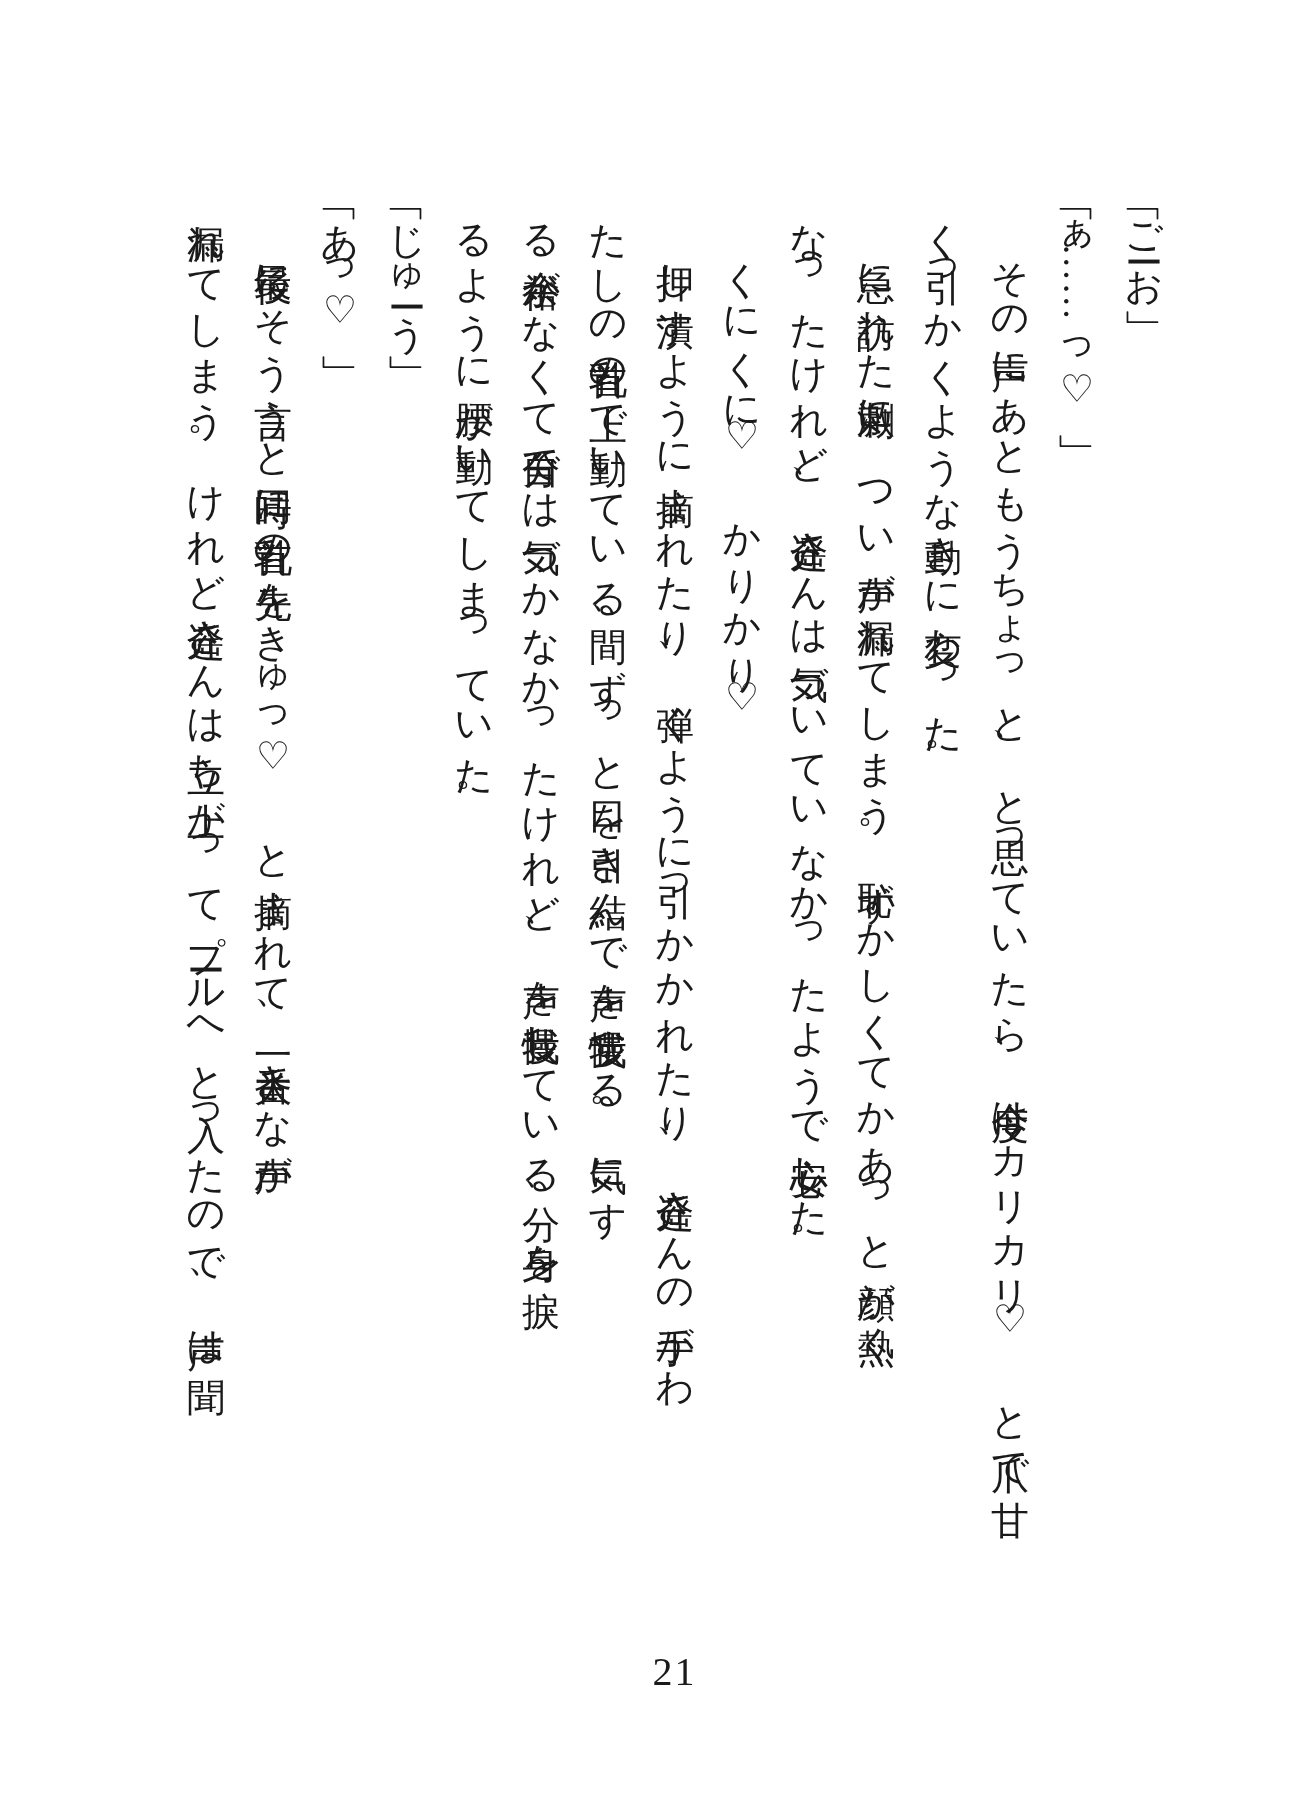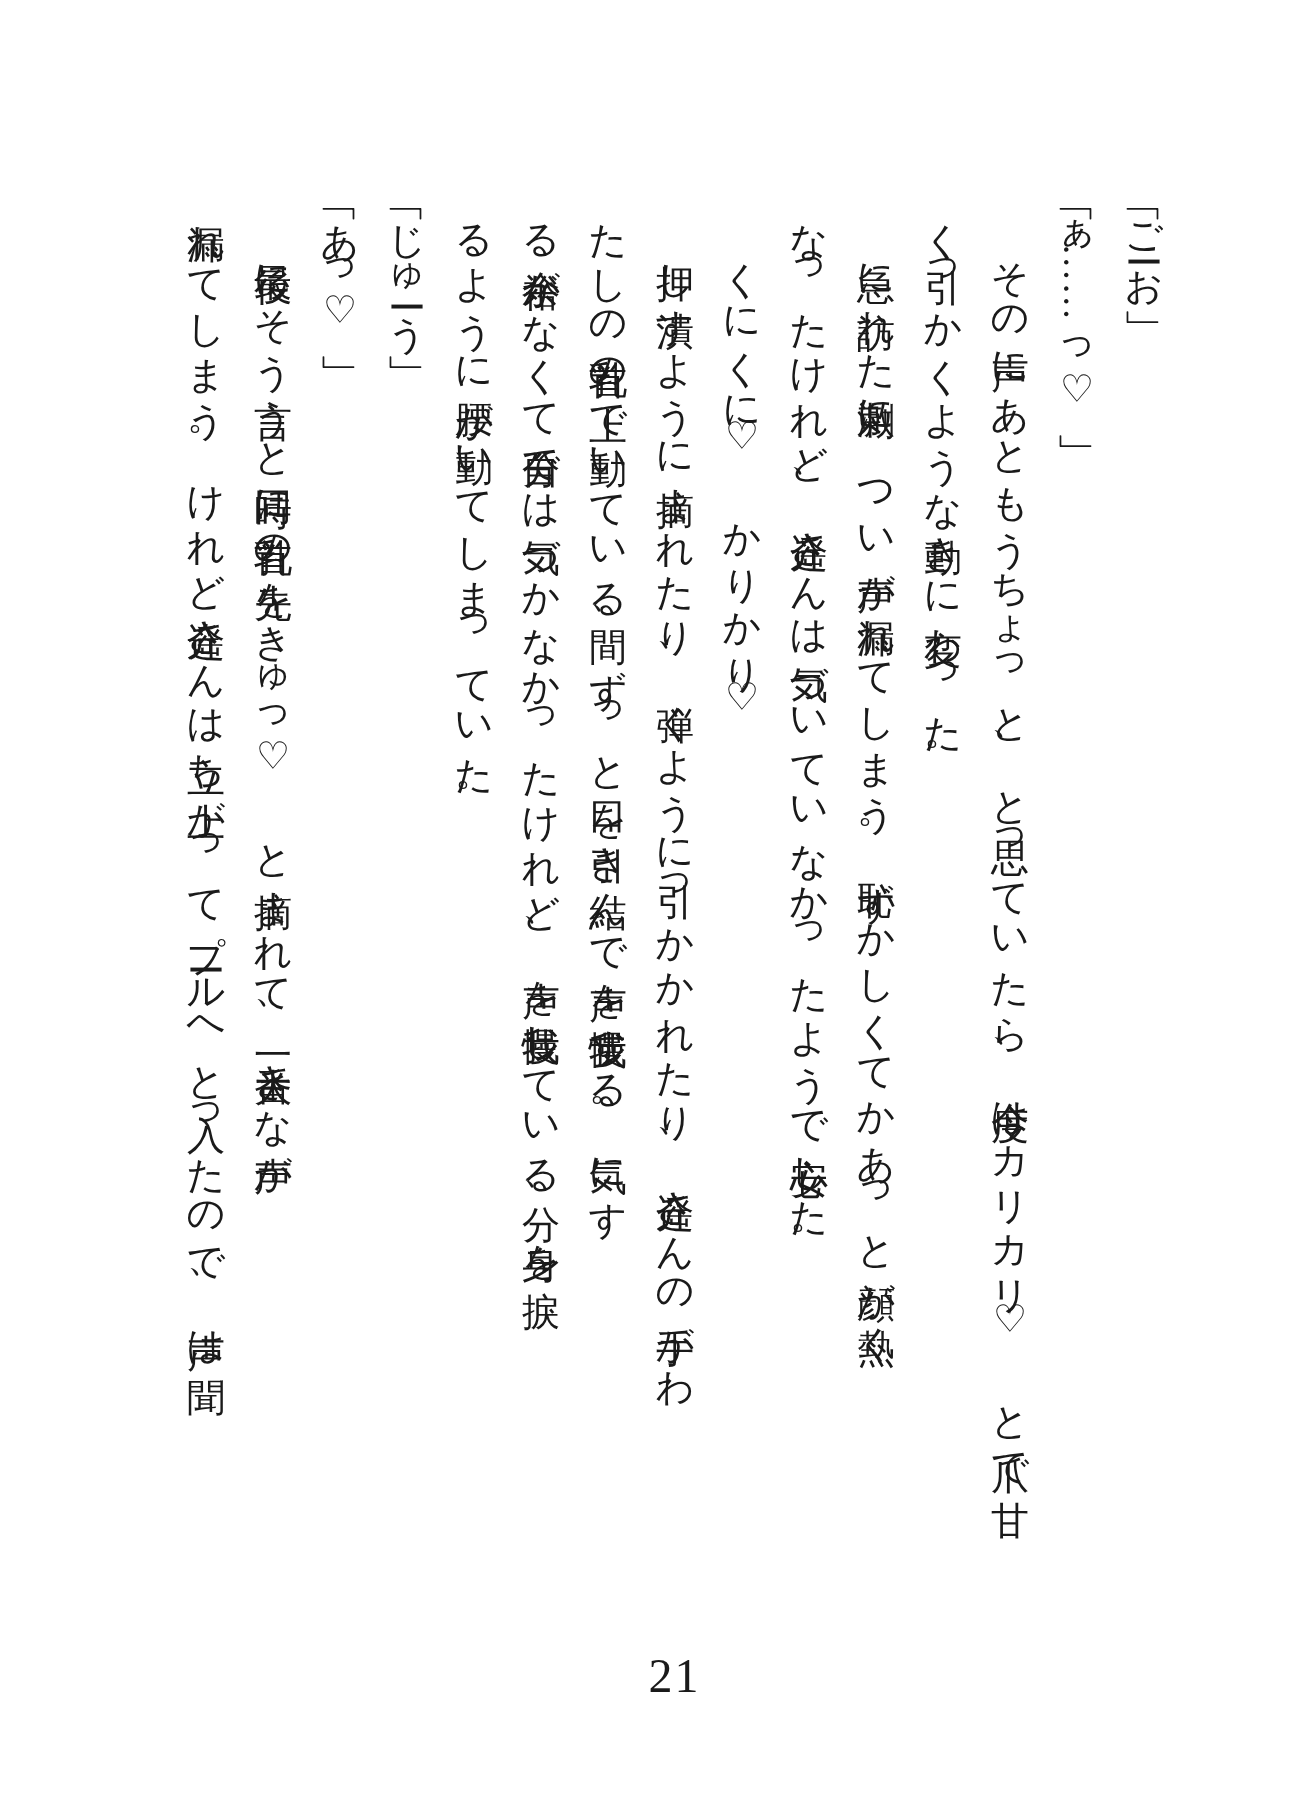--- a/index.html
+++ b/index.html
@@ -34,21 +34,21 @@
   .line {
     margin: 0;
     padding: 0;
   }
   .page-number {
     position: absolute;
     top: 1652px;
     left: 172px;
     width: 1005px;
     text-align: center;
-    font-size: 48px;
+    font-size: 40px;
     line-height: 1;
     letter-spacing: 2px;
   }
 </style>
 </head>
 <body>
 
 <div class="page">
   <div class="text-block"><p class="line">「ごーお」</p><p class="line">「ぁ……っ♡」</p><p class="line">　その声にあともうちょっと、と思っていたら、今度はカリカリ♡　と爪で甘</p><p class="line">く引っかくような動きに変わった。</p><p class="line">　急に訪れた刺激に、つい声が漏れてしまう。恥ずかしくてかあっと顔が熱く</p><p class="line">なったけれど、遥介さんは気づいていなかったようで安心した。</p><p class="line">　くにくに♡　かりかり♡</p><p class="line">　押し潰すように摘まれたり、弾くように引っかかれたり、遥介さんの手がわ</p><p class="line">たしの乳首の上で動いている間、ずっと口を引き結んで声を我慢する。気にす</p><p class="line">る余裕がなくて自分では気づかなかったけれど、声を我慢している分、身を捩</p><p class="line">るように腰が動いてしまっていた。</p><p class="line">「じゅーう」</p><p class="line">「あっ♡」</p><p class="line">　最後にそう言うと同時に乳首の先をきゅっ♡　と摘まれて、一番大きな声が</p><p class="line">漏れてしまう。けれど遥介さんは立ち上がってプールへと入ったので、声は聞</p></div>
   <div class="page-number">21</div>

